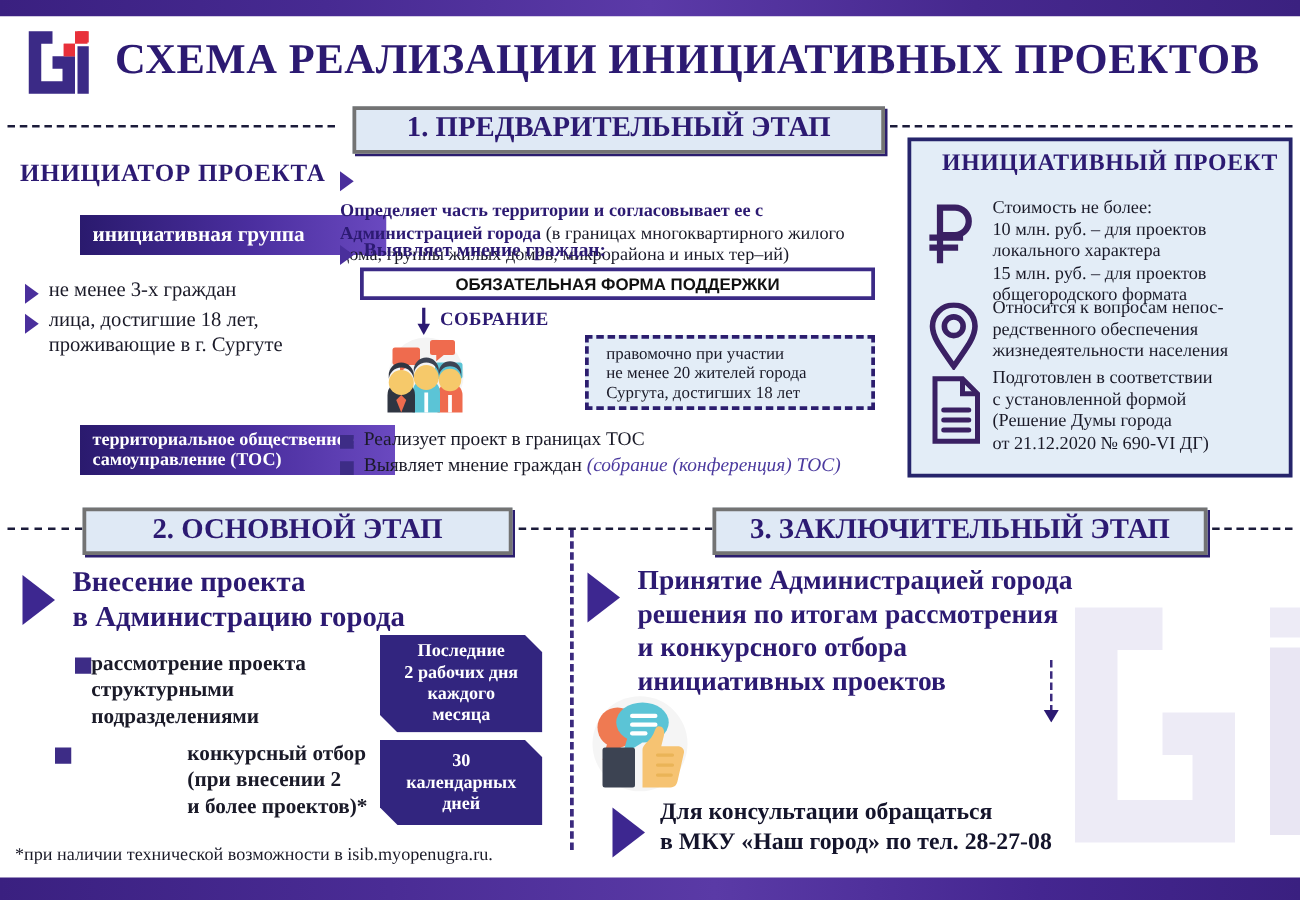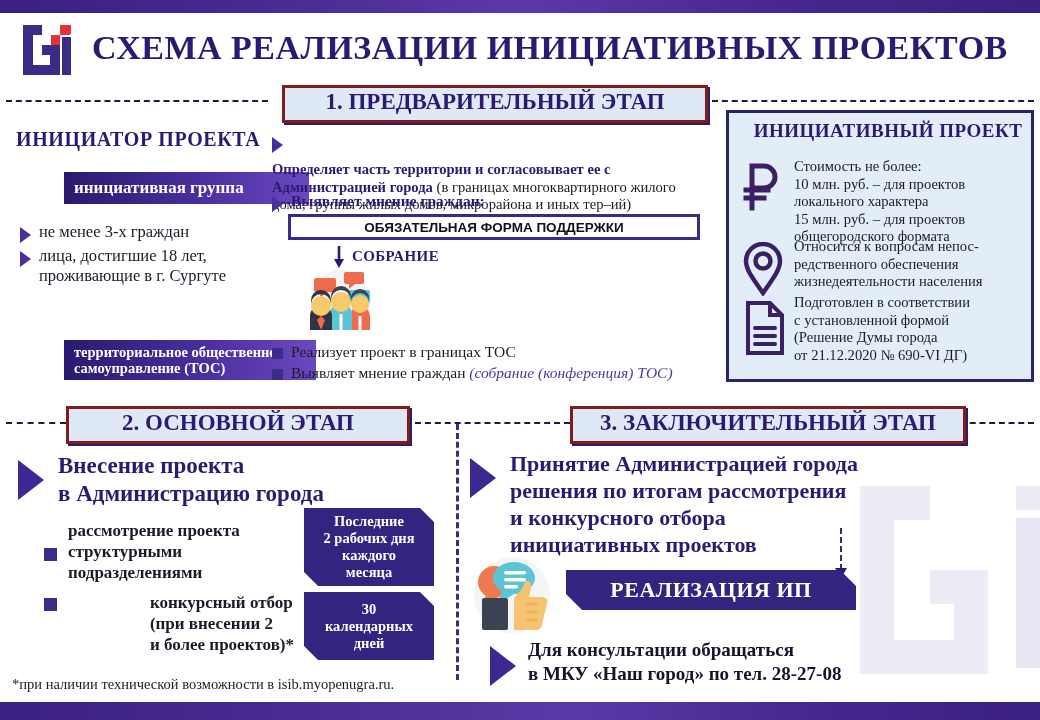--- a/index.html
+++ b/index.html
@@ -24,21 +24,21 @@
   .logo{position:absolute;left:18px;top:8px;width:62px;height:58px;}
   .title{position:absolute;left:92px;top:11px;width:930px;
     color:#2c1a72;font-weight:bold;font-size:34px;letter-spacing:.5px;
     font-family:"Liberation Serif",serif;line-height:48px;white-space:nowrap;}
 
   
   .dash-h{position:absolute;height:0;border-top:2px dashed #1b1b3a;}
   .dash-v{position:absolute;width:0;border-left:3px dashed #3b2a7e;}
 
   
-  .stage{position:absolute;background:#dfe9f5;border:3px solid #7f1d1d;
+  .stage{position:absolute;background:#dfe9f5;border:3px solid #737373;
     color:#2c1a72;font-weight:bold;text-align:center;
     font-family:"Liberation Serif",serif;box-shadow:2px 2px 0 #2b1d6e;}
 
   
   .hdr-purple{color:#2c1a72;font-weight:bold;font-family:"Liberation Serif",serif;}
 
   
   .chip{background:linear-gradient(90deg,#2a1a6e 0%,#4a2e9e 55%,#6a49c0 100%);
     color:#fff;font-weight:bold;font-family:"Liberation Serif",serif;
     display:flex;align-items:center;padding:4px 10px;box-sizing:border-box;margin-left:48px;}
@@ -177,20 +177,25 @@
     <circle cx="41" cy="34" r="10" fill="#f6c96a"></circle>
     <path d="M31 32 a10 10 0 0 1 20 0 v-4 a10 10 0 0 0 -20 0 z" fill="#3c4352"></path>
     <rect x="39.5" y="46" width="3" height="16" fill="#fff"></rect>
 
     <path d="M10 62 v-14 a11 11 0 0 1 22 0 v14 z" fill="#2f3542"></path>
     <circle cx="21" cy="38" r="10" fill="#f6c96a"></circle>
     <path d="M11 36 a10 10 0 0 1 20 0 v-4 a10 10 0 0 0 -20 0 z" fill="#2f3542"></path>
     <polygon points="21,48 17,52 21,62 25,52" fill="#ef6b4e"></polygon>
   </svg>
 
+  <div class="box-dash" style="position:absolute;left:468px;top:268px;width:232px;height:60px;display:flex;align-items:center;">
+    <span class="txt" style="white-space:pre-line;font-size:13.5px;line-height:15.5px;padding-left:14px;">правомочно при участии
+не менее 20 жителей города
+Сургута, достигших 18 лет</span>
+  </div>
 
   <div class="panel" style="left:726px;top:110px;width:308px;height:272px;"></div>
 
   <div class="hdr-purple" style="position:absolute;left:748px;top:120px;width:280px;text-align:center;font-size:19px;letter-spacing:.5px;">
     <span>ИНИЦИАТИВНЫЙ ПРОЕКТ</span>
   </div>
 
   <svg style="position:absolute;left:742px;top:160px;" width="40" height="52" viewBox="0 0 40 52">
     <path d="M10 48 V6 h12 a11 11 0 0 1 0 22 H10 M4 30 h22 M4 38 h18" fill="none" stroke="#3a2063" stroke-width="5" stroke-linecap="square"></path>
   </svg>
@@ -226,21 +231,21 @@
   <div class="stage" style="left:66px;top:406px;width:338px;height:32px;line-height:28px;font-size:23px;">
     <span>2. ОСНОВНОЙ ЭТАП</span>
   </div>
 
   <div style="position:absolute;left:18px;top:452px;display:flex;gap:14px;align-items:flex-start;">
     <span class="tri-big" style="margin-top:8px;"></span>
     <span class="hdr-purple" style="white-space:pre-line;font-size:23px;line-height:28px;">Внесение проекта
 в Администрацию города</span>
   </div>
 
-  <div style="position:absolute;left:44px;top:520px;display:flex;gap:11px;align-items:center;width:250px;">
+  <div style="position:absolute;left:60px;top:520px;display:flex;align-items:flex-start;width:250px;">
     <span class="sq" style="margin-top:6px;width:13px;height:13px;"></span>
     <span class="txt" style="white-space:pre-line;font-weight:bold;font-size:17px;line-height:21px;">рассмотрение проекта
 структурными
 подразделениями</span>
   </div>
   <div class="badge" style="position:absolute;left:304px;top:508px;width:130px;height:78px;font-size:14.5px;line-height:17px;">
     <span style="white-space:pre-line;">Последние
 2 рабочих дня
 каждого
 месяца</span>
@@ -284,23 +289,20 @@
     <ellipse cx="44" cy="22" rx="21" ry="16" fill="#5bc4d6"></ellipse>
     <polygon points="32,34 28,48 44,38" fill="#5bc4d6"></polygon>
     <rect x="34" y="15" width="22" height="3.4" rx="1.7" fill="#fff"></rect>
     <rect x="34" y="22" width="22" height="3.4" rx="1.7" fill="#fff"></rect>
     <rect x="34" y="29" width="14" height="3.4" rx="1.7" fill="#fff"></rect>
     <rect x="12" y="42" width="26" height="32" rx="2" fill="#3c4352"></rect>
     <path d="M44 74 V44 c0-4 4-6 7-10 c3-4 3-9 6-9 c4 0 5 4 4 8 l-2 8 h13 c4 0 6 3 5 6 l-5 22 c-1 4-3 5-7 5 z" fill="#f6c372"></path>
     <path d="M56 48 h12 M56 56 h12 M56 64 h11" stroke="#eab457" stroke-width="2.6" stroke-linecap="round"></path>
   </svg>
 
-  <div class="ribbon" style="position:absolute;left:566px;top:570px;width:290px;height:40px;font-size:22px;letter-spacing:.5px;">
-    <span>РЕАЛИЗАЦИЯ ИП</span>
-  </div>
 
   <div style="position:absolute;left:490px;top:638px;display:flex;gap:12px;align-items:flex-start;">
     <span class="tri-big" style="margin-top:8px;"></span>
     <span style="white-space:pre-line;font-weight:bold;font-size:19px;line-height:24px;color:#14142b;">Для консультации обращаться
 в МКУ «Наш город» по тел. 28-27-08</span>
   </div>
 
   <svg class="watermark" viewBox="0 0 260 230">
     <path d="M40 10 h70 v34 h-36 v120 h60 v-36 h-24 v-34 h58 v104 h-128 Z" fill="#6b5bb8" opacity=".55"></path>
     <rect x="196" y="42" width="36" height="150" fill="#4c36a0" opacity=".55"></rect>

